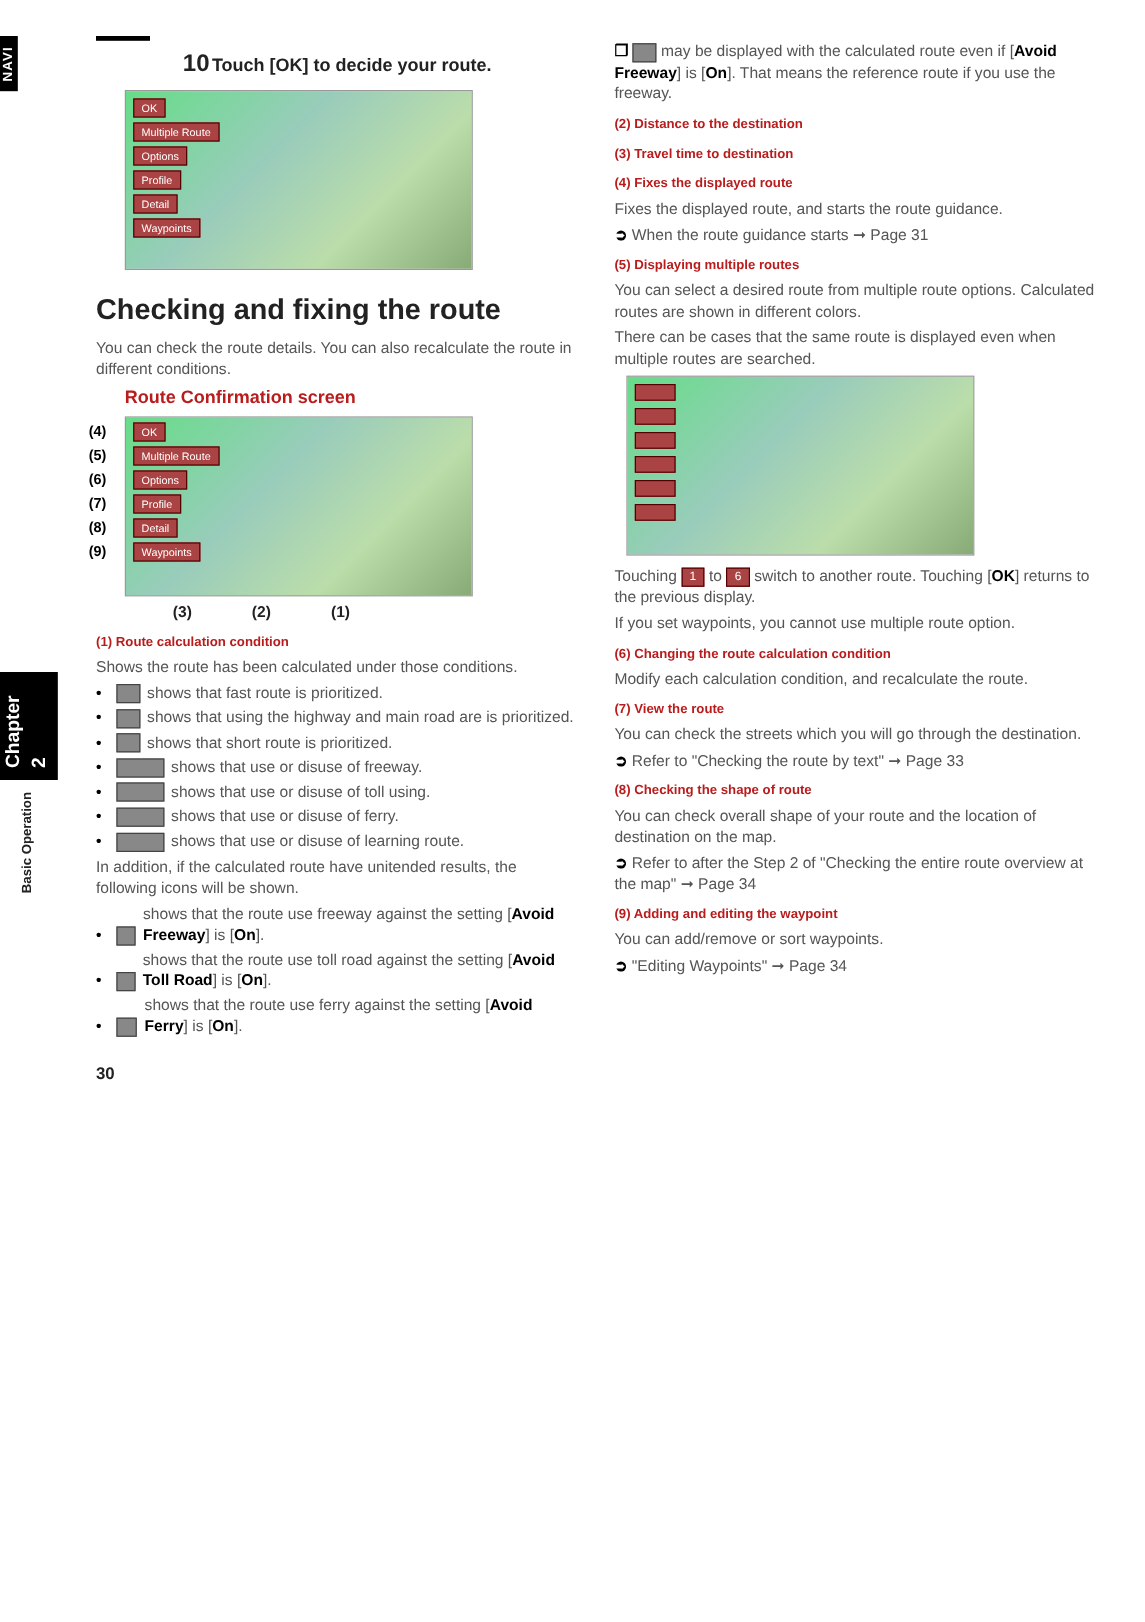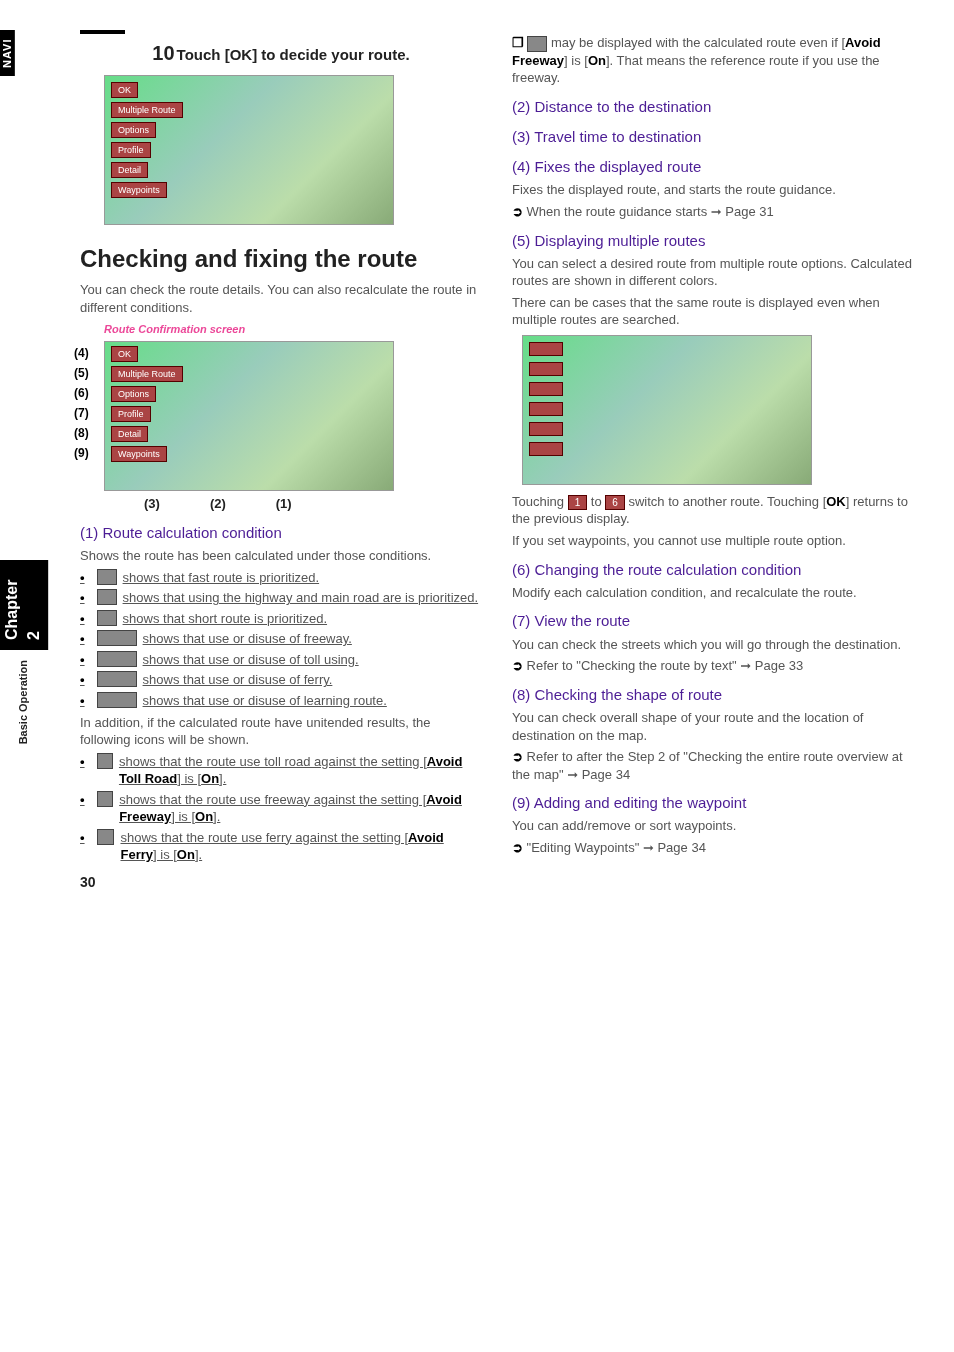--- a/index.html
+++ b/index.html
@@ -80,49 +80,49 @@
   }
   .screenshot-placeholder .tag {
     position:absolute; left:6px; background:#a44; color:#fff;
     font-size:9px; padding:1px 6px; border:1px solid #500;
   }
   h1.section {
     font-size: 24px; font-weight: bold; margin: 8px 0 6px;
   }
   p { margin: 4px 0; color: #555; }
   strong { font-weight: bold; color:#000;}
-  .sub { font-weight: bold; font-size: 11px; margin: 6px 0 4px 24px; color:#ec4899;font-style:italic;}
+  .sub { font-weight: bold; font-size: 15px; margin: 6px 0 4px 24px; color:#b91c1c;}
   .labeled-shot { position: relative; margin-left: 24px; }
   .labeled-shot .callout {
     position:absolute; font-weight:bold; font-size:12px; color:#000;
   }
   .bullets { margin: 4px 0 4px 0; }
-  .bullets li { list-style: none; display:flex; align-items:flex-start; gap:6px; margin:3px 0; color:#555;text-decoration:underline;}
+  .bullets li { list-style: none; display:flex; align-items:flex-end; gap:6px; margin:3px 0; color:#555;}
   .bullets li .dot::before { content:"•"; color:#000; font-weight:bold; margin-right:6px;}
   .icon {
     display:inline-block; width:20px; height:16px; vertical-align:middle;
     background:#888; border:1px solid #444; position:relative;
   }
   .icon.pair { width:40px; }
-  .hd { font-weight:normal; color:#4c1d95; font-size:15px; margin-top:10px;}
+  .hd { font-weight:bold; color:#b91c1c; font-size:11px; margin-top:10px;}
   .link { color:#555; }
   .ref::before { content:"➲ "; font-weight:bold; color:#000;}
   .note::before { content:"❒ "; font-weight:bold; color:#000;}
   .multi-route-shot {
     width: 290px; height: 150px;
     background: linear-gradient(135deg,#6d8,#9cb 40%,#bda 70%,#8a7);
     border:1px solid #999; margin:6px 0 8px 10px; position:relative;
   }
   .mr-btn { position:absolute; left:6px; width:34px; height:14px;
     background:#a44; border:1px solid #500;}
   .route-pill {
     display:inline-block; background:#a44; color:#fff; border:1px solid #500;
     padding:0 6px; font-size:10px; vertical-align:middle;
   }
-  .pagefoot { position:absolute; left:80px; bottom:16px; font-weight:bold; font-size:14px;}
+  .pagefoot { position:absolute; left:80px; bottom:4px; font-weight:bold; font-size:14px;}
 </style>
 </head>
 <body>
 
 <div class="side-tab">
   <div class="navi-tab">NAVI</div>
 </div>
 <div class="side-chapter">
   <div class="chapter-tab">Chapter 2</div>
   <div class="basic-op">Basic Operation</div>
@@ -211,26 +211,26 @@
           <span>shows that use or disuse of learning route.</span>
         </li>
     </ul>
 
     <p>In addition, if the calculated route have unitended results, the following icons will be shown.</p>
 
     <ul class="bullets">
       <li>
           <span class="dot"></span>
           <span class="icon"></span>
+        <span><span>shows that the route use freeway against the setting [</span><strong>Avoid Freeway</strong><span>] is [</span><strong>On</strong><span>].</span></span>
+      </li>
+      <li>
+          <span class="dot"></span>
+          <span class="icon"></span>
         <span><span>shows that the route use toll road against the setting [</span><strong>Avoid Toll Road</strong><span>] is [</span><strong>On</strong><span>].</span></span>
-      </li>
-      <li>
-          <span class="dot"></span>
-          <span class="icon"></span>
-        <span><span>shows that the route use freeway against the setting [</span><strong>Avoid Freeway</strong><span>] is [</span><strong>On</strong><span>].</span></span>
       </li>
       <li>
           <span class="dot"></span>
           <span class="icon"></span>
         <span><span>shows that the route use ferry against the setting [</span><strong>Avoid Ferry</strong><span>] is [</span><strong>On</strong><span>].</span></span>
       </li>
     </ul>
   </div>
 
   <div class="col">

